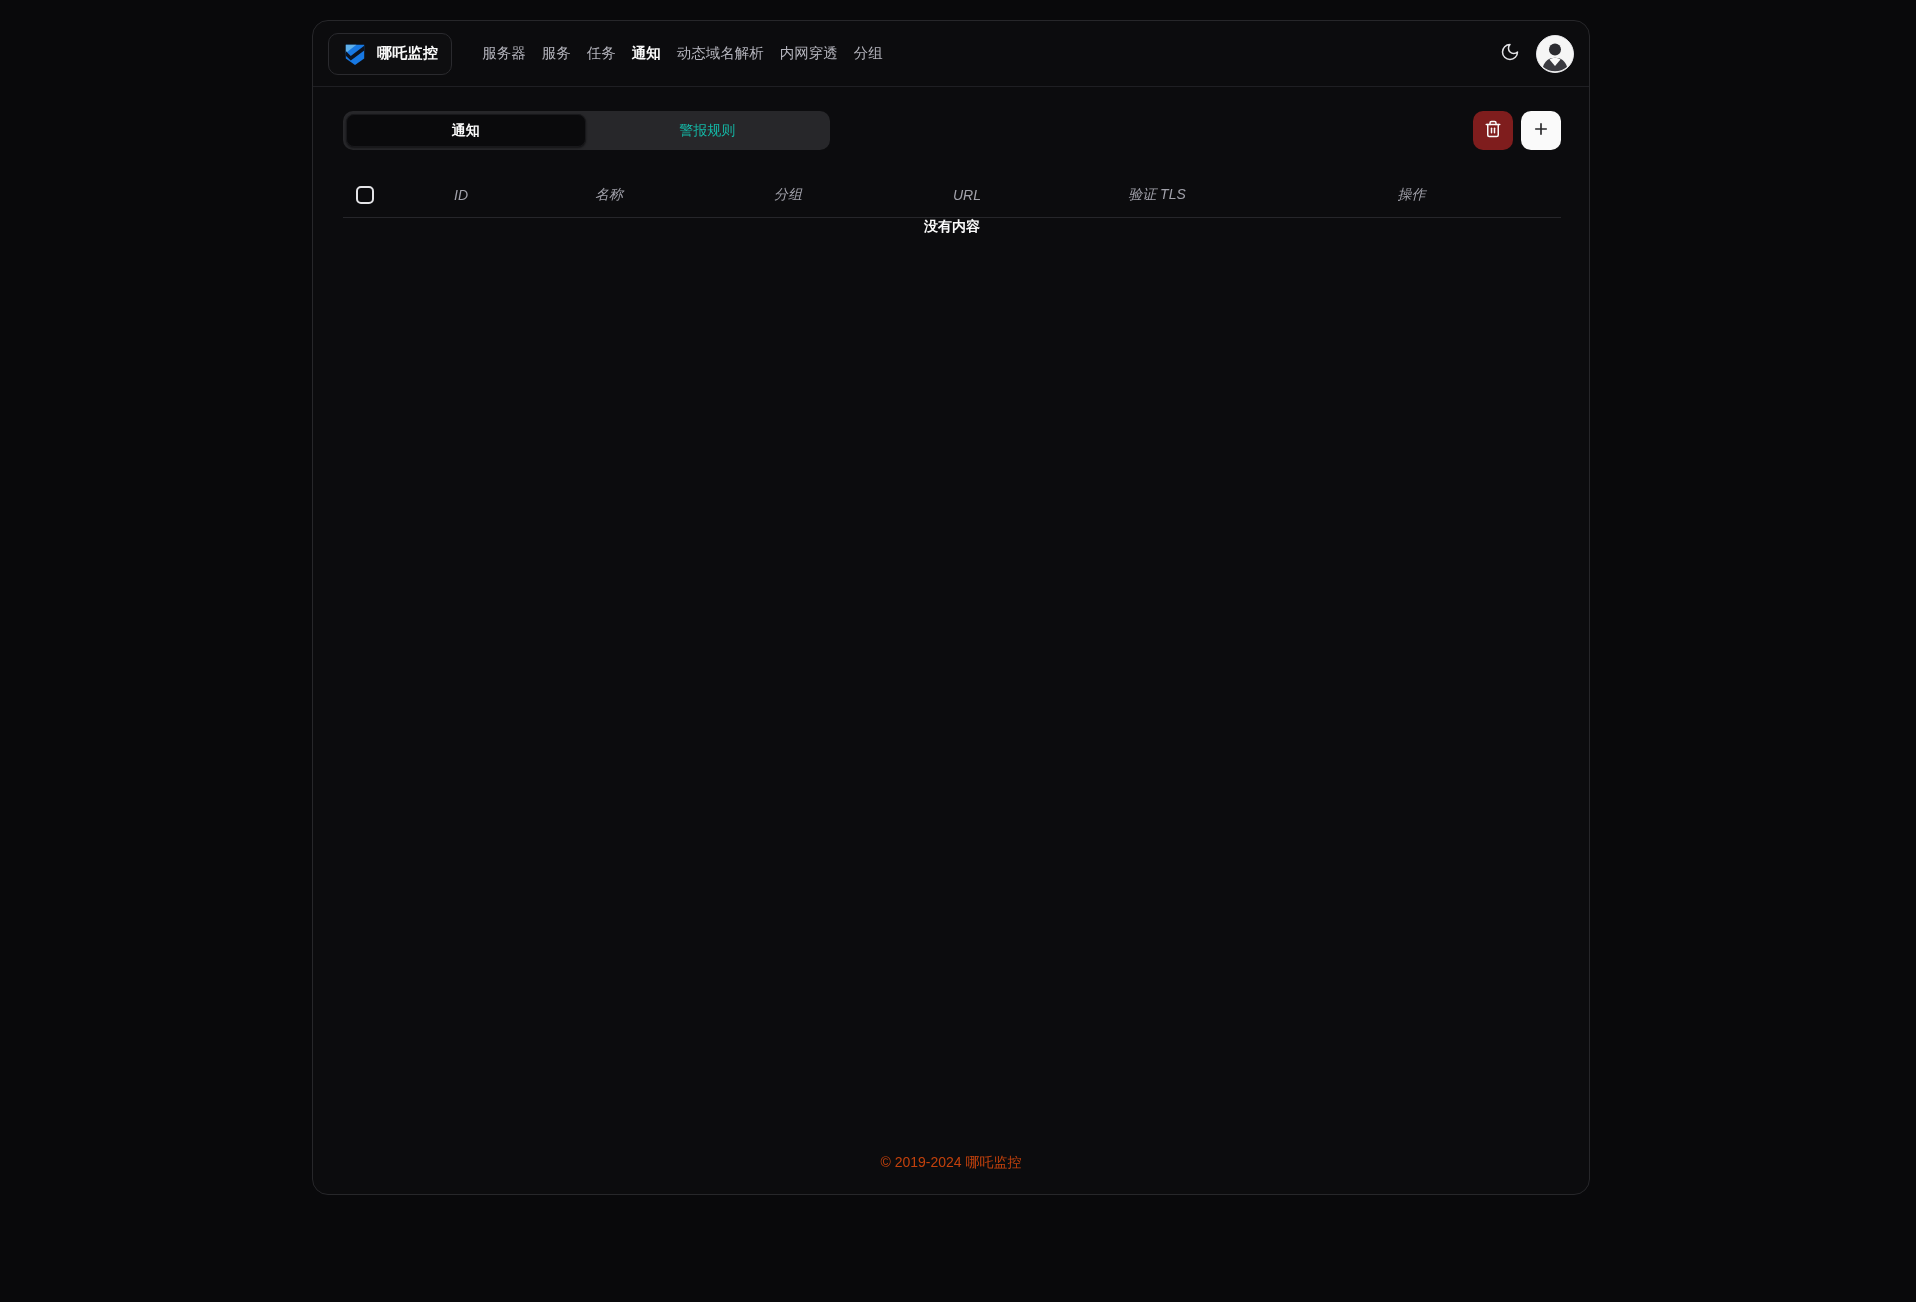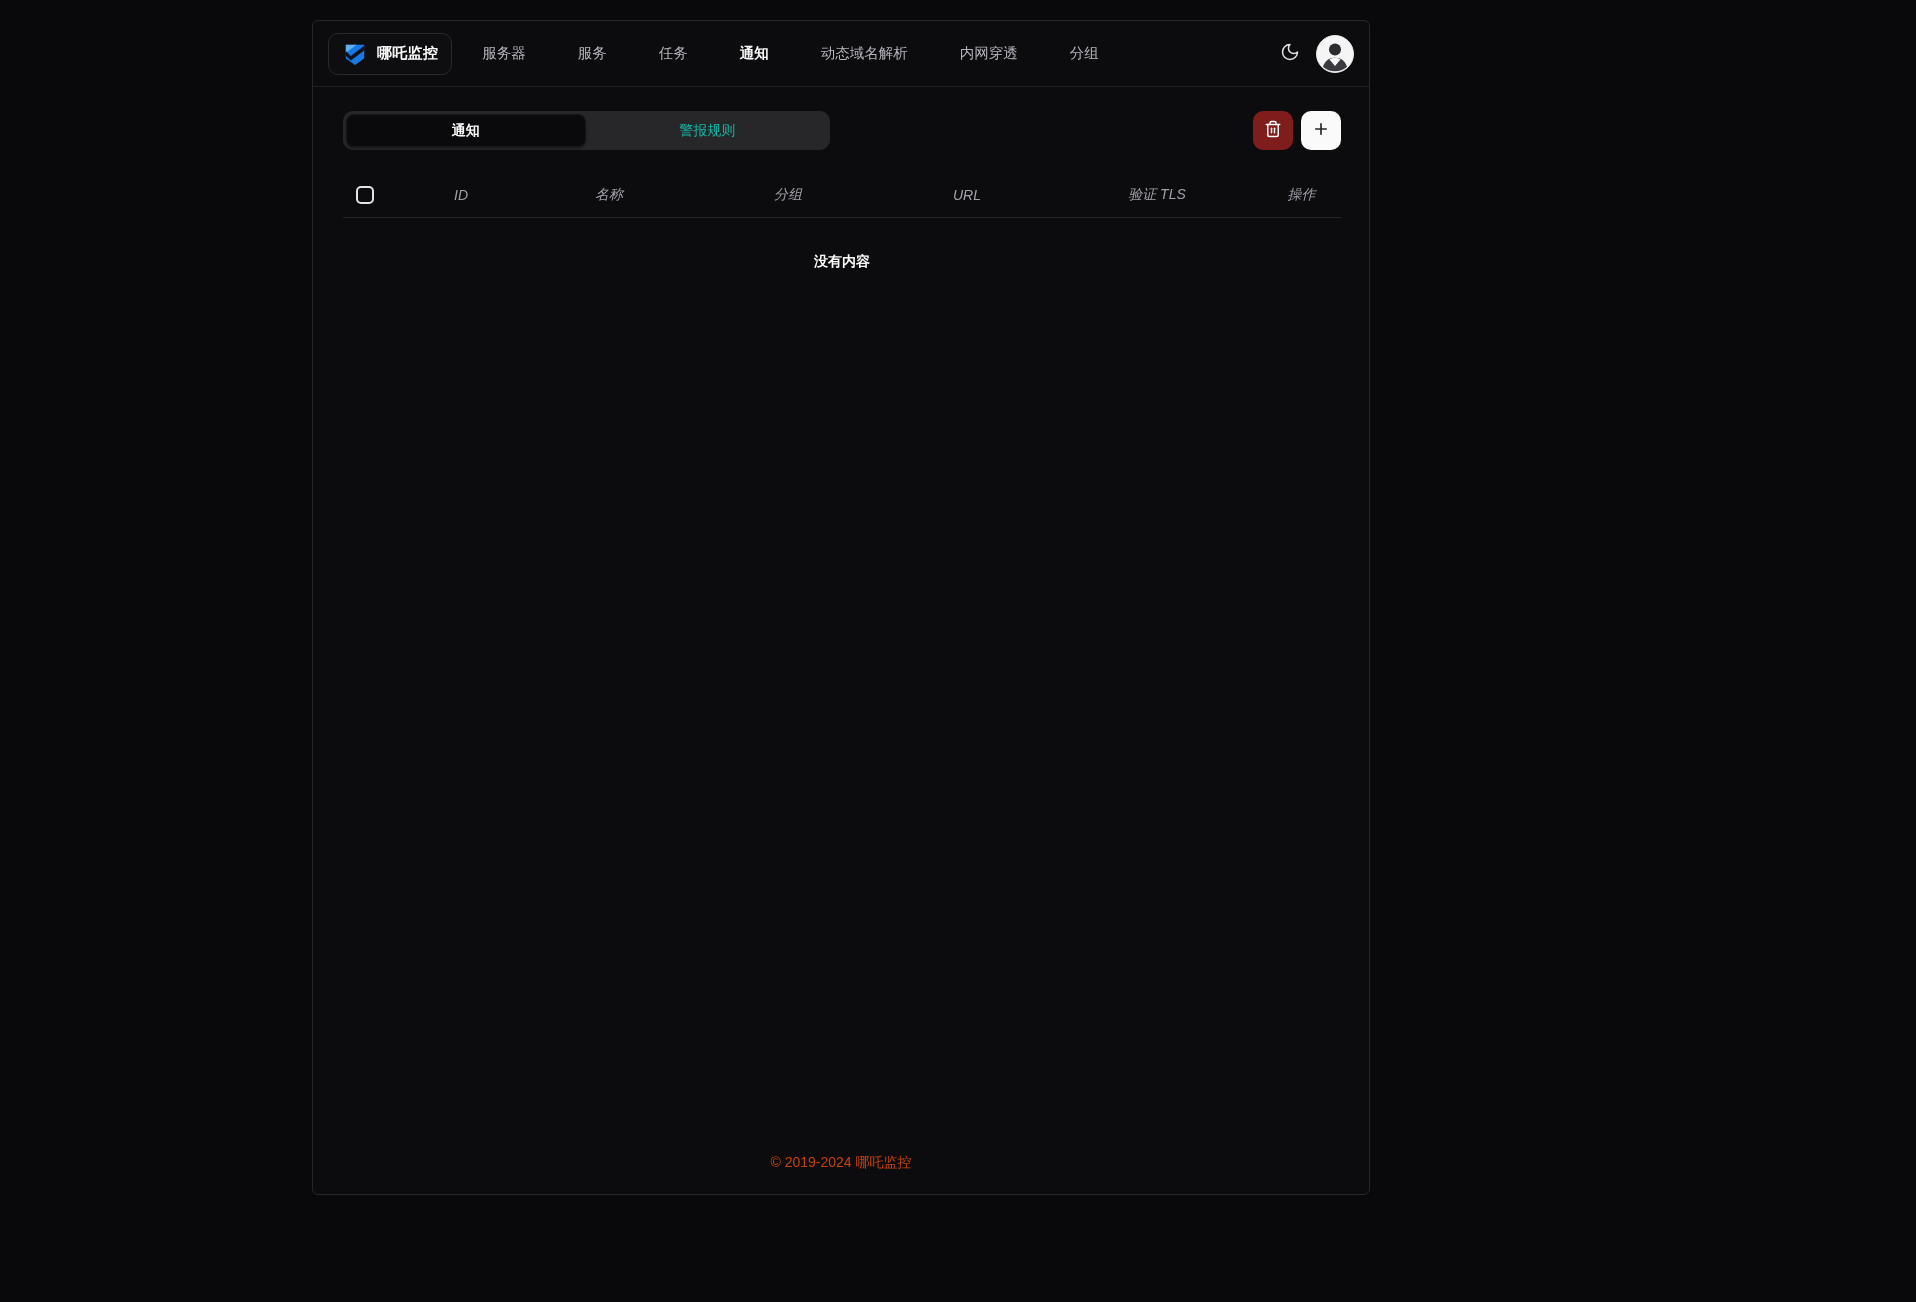--- a/index.html
+++ b/index.html
@@ -5,41 +5,41 @@
   * { margin: 0; padding: 0; box-sizing: border-box; }
   html, body {
     width: 1916px; height: 1302px;
     background: var(--page-bg, #09090b);
     font-family: "Liberation Sans", "DejaVu Sans", sans-serif;
     overflow: hidden;
   }
   .card {
     position: absolute;
     left: 312px; top: 20px;
-    width: 1058px; height: 1175px;
+    width: 1278px; height: 1175px;
     background: var(--card-bg, #0c0c0e);
     border: 1px solid var(--border, #27272a);
-    border-radius: 6px;
+    border-radius: 16px;
     display: flex; flex-direction: column;
   }
   
   .nav {
     height: 66px; flex: 0 0 66px;
     display: flex; align-items: center;
     padding: 0 15px;
     border-bottom: 1px solid #1f1f23;
   }
   .logo-btn {
     display: flex; align-items: center; gap: 9px;
     border: 1px solid #2a2a2e; border-radius: 10px;
     padding: 7px 13px; cursor: pointer; background: #0e0e10;
   }
   .logo-btn svg { width: 26px; height: 26px; display: block; }
   .brand { font-size: 15px; font-weight: 700; color: #fafafa; letter-spacing: .3px; }
-  .nav-items { display: flex; align-items: center; gap: 52px; margin-left: 30px; }
+  .nav-items { display: flex; align-items: center; gap: 16px; margin-left: 30px; }
   .nav-item { font-size: 14.5px; color: #b4b4bc; cursor: pointer; white-space: nowrap; }
   .nav-item.active { color: #fafafa; font-weight: 700; }
   .nav-spacer { flex: 1; }
   .icon-btn {
     width: 36px; height: 36px; border-radius: 50%;
     display: flex; align-items: center; justify-content: center;
     cursor: pointer; background: transparent; border: none;
   }
   .icon-btn svg { width: 20px; height: 20px; }
   .avatar {
@@ -81,21 +81,21 @@
     align-items: center; height: 46px;
     border-bottom: 1px solid #26262a;
   }
   .th { font-size: 14px; color: #a1a1aa; text-align: center; font-weight: 400; font-style: italic; }
   .th-check { display: flex; align-items: center; padding-left: 13px; }
   .checkbox {
     width: 18px; height: 18px; border-radius: 5px;
     border: 2px solid #e4e4e7; background: transparent; cursor: pointer;
   }
   .empty-row {
-    height: 88px; display: flex; align-items: center; justify-content: center;
+    height: 88px; display: flex; justify-content: center;
   }
   .empty-text { font-size: 14px; font-weight: 700; color: #fafafa; }
   
   .footer {
     flex: 0 0 auto; padding: 0 0 22px 0;
     display: flex; justify-content: center;
   }
   .copyright { font-size: 14px; color: #c2410c; }
 </style>
 </head>

